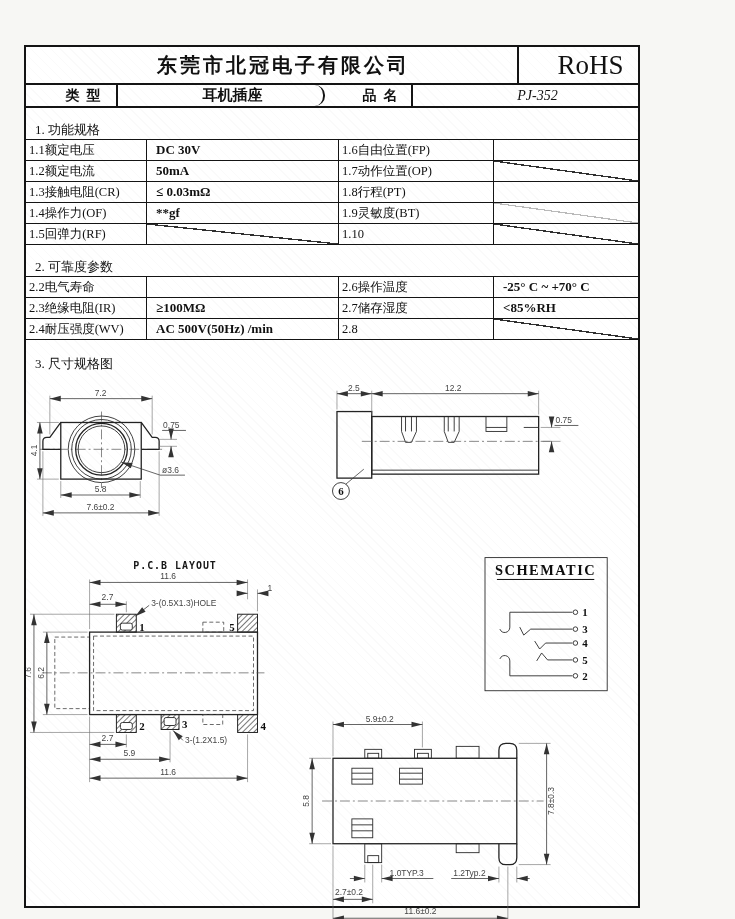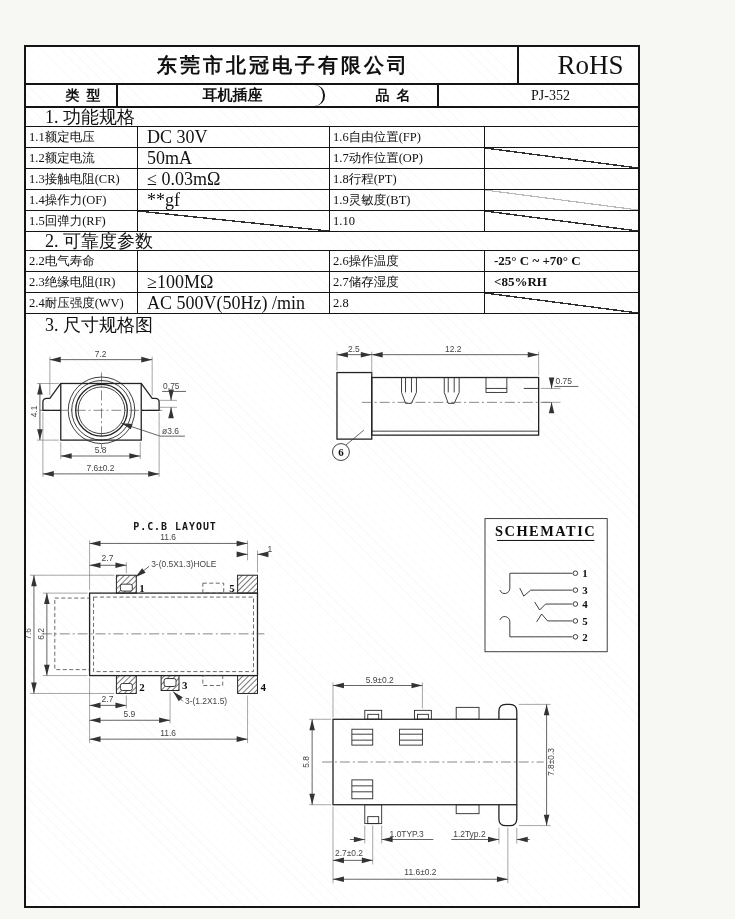--- a/index.html
+++ b/index.html
@@ -11,29 +11,29 @@
          background-image:repeating-linear-gradient(45deg,rgba(0,0,0,0.02) 0 1px,transparent 1px 7px);}
   .row{display:flex;border-bottom:2px solid #141414;}
   .cell{display:flex;align-items:center;padding-left:24px;}
   .row-company{height:38px;}
   .company{width:493px;justify-content:center;font-size:20px;font-weight:bold;letter-spacing:3px;border-right:2px solid #141414;}
   .rohs{flex:1;justify-content:center;font-size:27px;font-weight:500;}
   .row-type{height:23px;font-size:14px;}
   .row-type .cell{border-right:2px solid #141414;justify-content:center;white-space:pre;}
   .t1{width:92px;font-weight:bold;}
   .t2{width:207px;font-weight:bold;font-size:15px;border-radius:10px;}
-  .t3{width:114px;font-weight:bold;}
-  .t4{flex:1;border-right:none !important;font-family:"Liberation Serif",serif;}
-  .sec-head{height:19px;display:flex;align-items:center;padding-left:19px;font-size:18px;
-            border-bottom:1.5px solid #141414;}
+  .t3{width:88px;font-weight:bold;}
+  .t4{flex:1;border-right:none !important;font-family:"Liberation Serif",serif;font-style:italic;}
+  .sec-head{height:19px;display:flex;align-items:center;padding-left:9px;font-size:13px;
+            border-bottom:1.5px solid #141414;margin-top:13px;}
   .spec-row{display:flex;height:21px;border-bottom:1.5px solid #141414;font-size:12.5px;}
   .spec-row:last-of-type{}
   .spec-row .cell{border-right:1.5px solid #141414;padding-left:3px;position:relative;overflow:hidden;}
-  .c1{width:112px;}
-  .c2{width:192px;padding-left:9px !important;font-weight:normal;font-size:18px;}
+  .c1{width:121px;}
+  .c2{width:192px;padding-left:9px !important;font-weight:bold;font-size:13px;}
   .c3{width:155px;}
   .c4{flex:1;border-right:none !important;padding-left:9px !important;font-weight:bold;font-size:13px;}
   .na{background-image:linear-gradient(to top right,transparent calc(50% - 0.7px),#2e2e2e calc(50% - 0.7px),#2e2e2e calc(50% + 0.7px),transparent calc(50% + 0.7px));}
   .na-faint{background-image:linear-gradient(to top right,transparent calc(50% - 0.6px),#b9b9b9 calc(50% - 0.6px),#b9b9b9 calc(50% + 0.6px),transparent calc(50% + 0.6px));}
   .sec-head-last{height:21px;border-bottom:none;}
   svg.drawings{display:block;}
   
   .ol{fill:none;stroke:#232323;stroke-width:1.3;}
   .ol-thin{fill:none;stroke:#2a2a2a;stroke-width:0.9;}
   .dimline{stroke:#3c3c3c;stroke-width:0.8;fill:none;}

